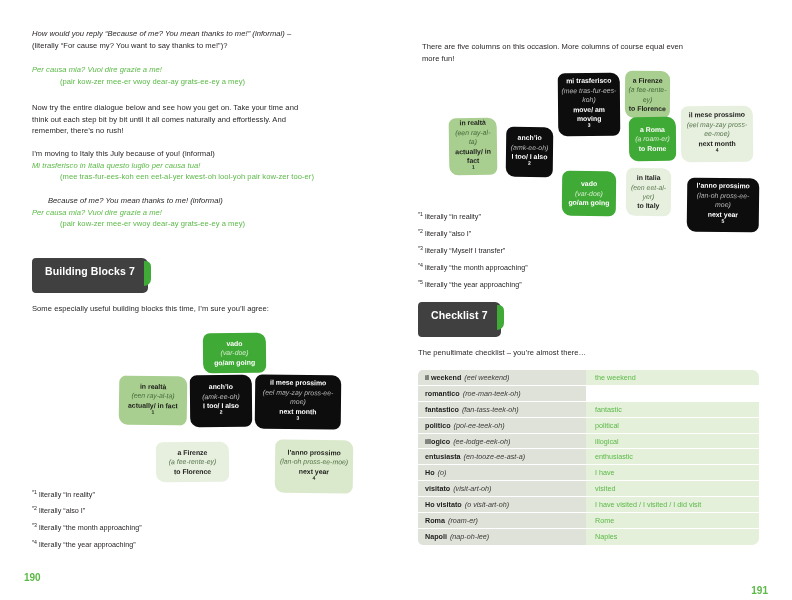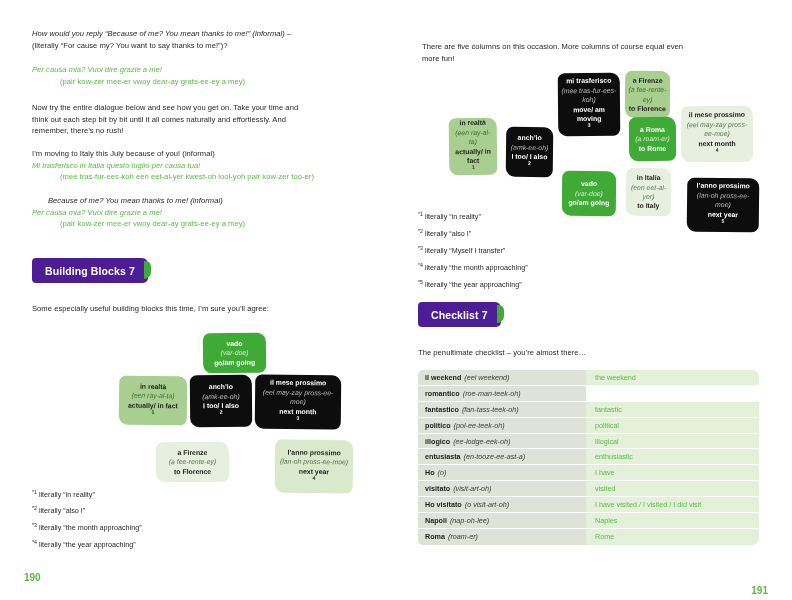--- a/index.html
+++ b/index.html
@@ -24,26 +24,26 @@
     color:#231f20;
     letter-spacing:.005em;
   }
   .para.ital{font-style:italic;}
   .green{color:#5bb947;padding-left:28px;}
   .green-i{color:#5bb947;font-style:italic;}
 
   
   .tab{
     position:absolute;
-    background:#4c1d95;
+    background:#404040;
     color:#fff;
     font-size:10.5px;
     font-weight:bold;
     letter-spacing:.01em;
-    padding:7px 13px 6px 13px;
+    padding:7px 13px 16px 13px;
     border-radius:4px 6px 5px 4px;
     box-shadow:0 0 0 0 transparent;
   }
   .tab::after{
     content:"";
     position:absolute;
     right:-3px;top:3px;
     width:7px;height:70%;
     background:#3faa35;
     border-radius:0 7px 9px 0;
@@ -379,32 +379,32 @@
       <div class="trow">
         <div class="tc-l">
           <span class="w">Ho visitato</span>
           <span class="p">(o visit-art-oh)</span>
         </div>
         <div class="tc-r">I have visited / I visited / I did visit</div>
       </div>
 
       <div class="trow">
         <div class="tc-l">
+          <span class="w">Roma</span>
+          <span class="p">(roam-er)</span>
+        </div>
+        <div class="tc-r">Rome</div>
+      </div>
+
+      <div class="trow">
+        <div class="tc-l">
           <span class="w">Napoli</span>
           <span class="p">(nap-oh-lee)</span>
         </div>
         <div class="tc-r">Naples</div>
       </div>
 
-      <div class="trow">
-        <div class="tc-l">
-          <span class="w">Roma</span>
-          <span class="p">(roam-er)</span>
-        </div>
-        <div class="tc-r">Rome</div>
-      </div>
-
     </div>
 
     <div class="pno pno-r">191</div>
   </div>
 
 </div>
 
 </body></html>

